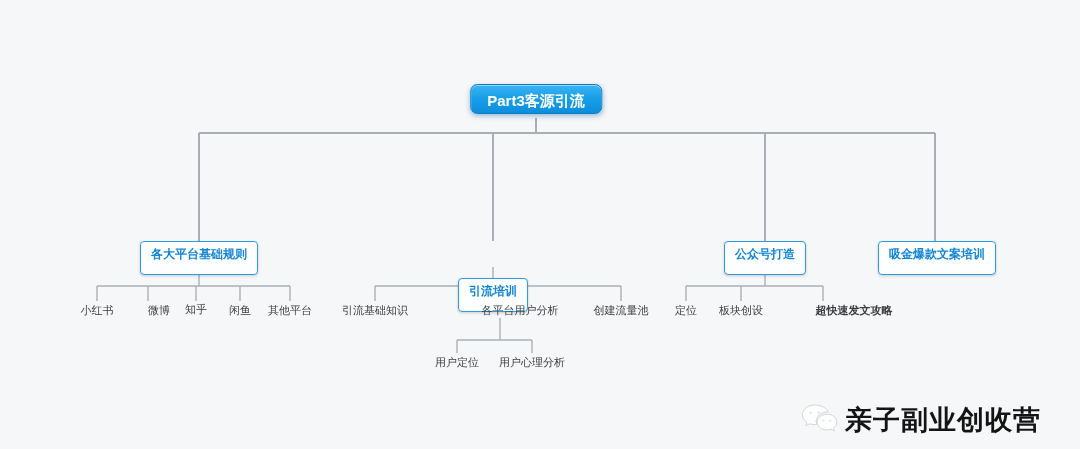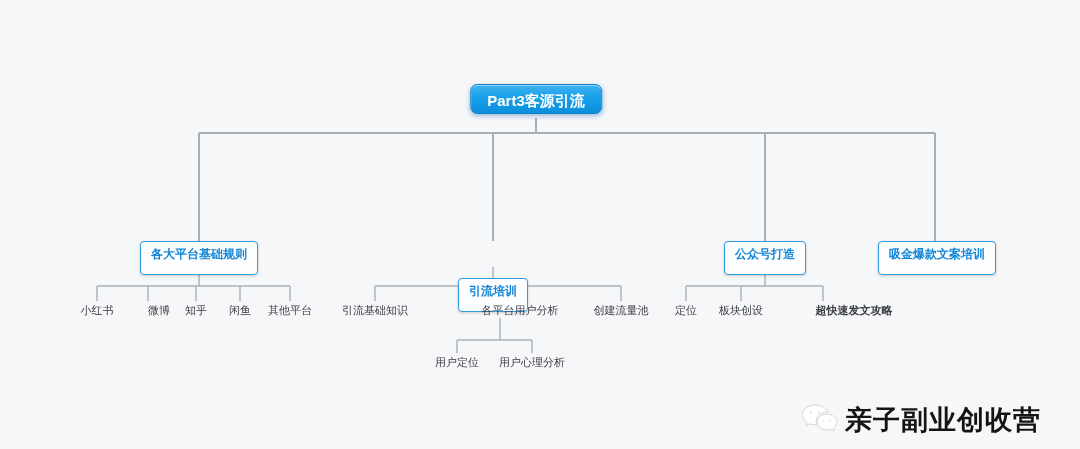--- a/index.html
+++ b/index.html
@@ -102,21 +102,21 @@
 
   <div class="node root-node" style="left:536px;top:84px;">Part3客源引流</div>
 
   <div class="node branch-node" style="left:199px;top:241px;">各大平台基础规则</div>
   <div class="node branch-node" style="left:493px;top:241px;margin-top:37px;">引流培训</div>
   <div class="node branch-node" style="left:937px;top:241px;">吸金爆款文案培训</div>
   <div class="node branch-node" style="left:765px;top:241px;">公众号打造</div>
 
   <div class="node leaf-node" style="left:97px;top:303px;">小红书</div>
   <div class="node leaf-node" style="left:148px;top:303px;margin-left:11px;">微博</div>
-  <div class="node leaf-node" style="left:196px;top:303px;">知乎</div>
+  <div class="node leaf-node" style="left:196px;top:303px;font-family:Liberation Mono, monospace;">知乎</div>
   <div class="node leaf-node" style="left:240px;top:303px;">闲鱼</div>
   <div class="node leaf-node" style="left:290px;top:303px;">其他平台</div>
 
   <div class="node leaf-node" style="left:375px;top:303px;">引流基础知识</div>
   <div class="node leaf-node" style="left:500px;top:303px;margin-left:20px;">各平台用户分析</div>
   <div class="node leaf-node" style="left:621px;top:303px;">创建流量池</div>
 
   <div class="node leaf-node" style="left:457px;top:355px;">用户定位</div>
   <div class="node leaf-node" style="left:532px;top:355px;">用户心理分析</div>
 

